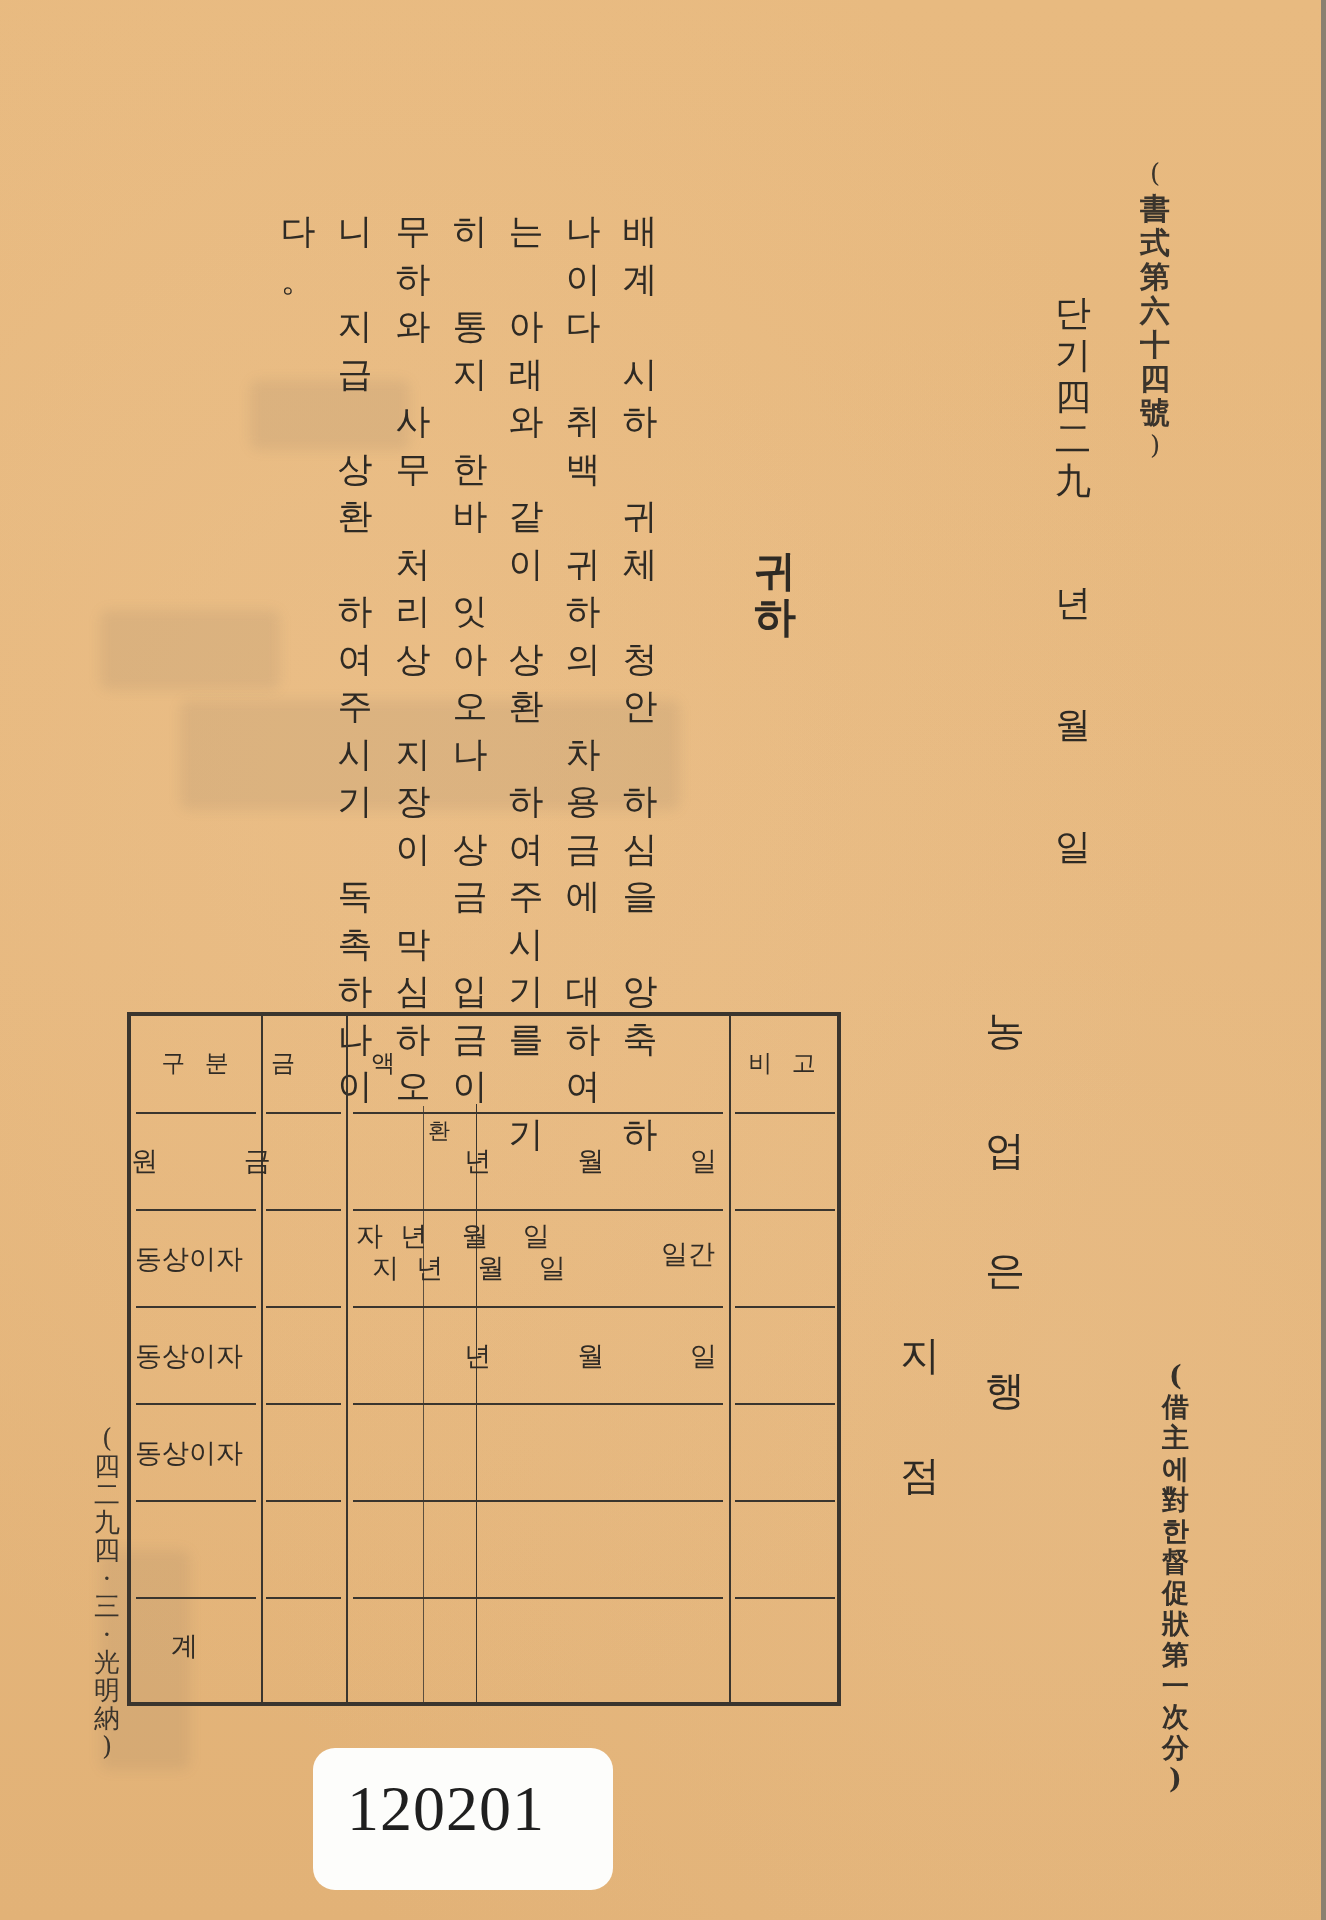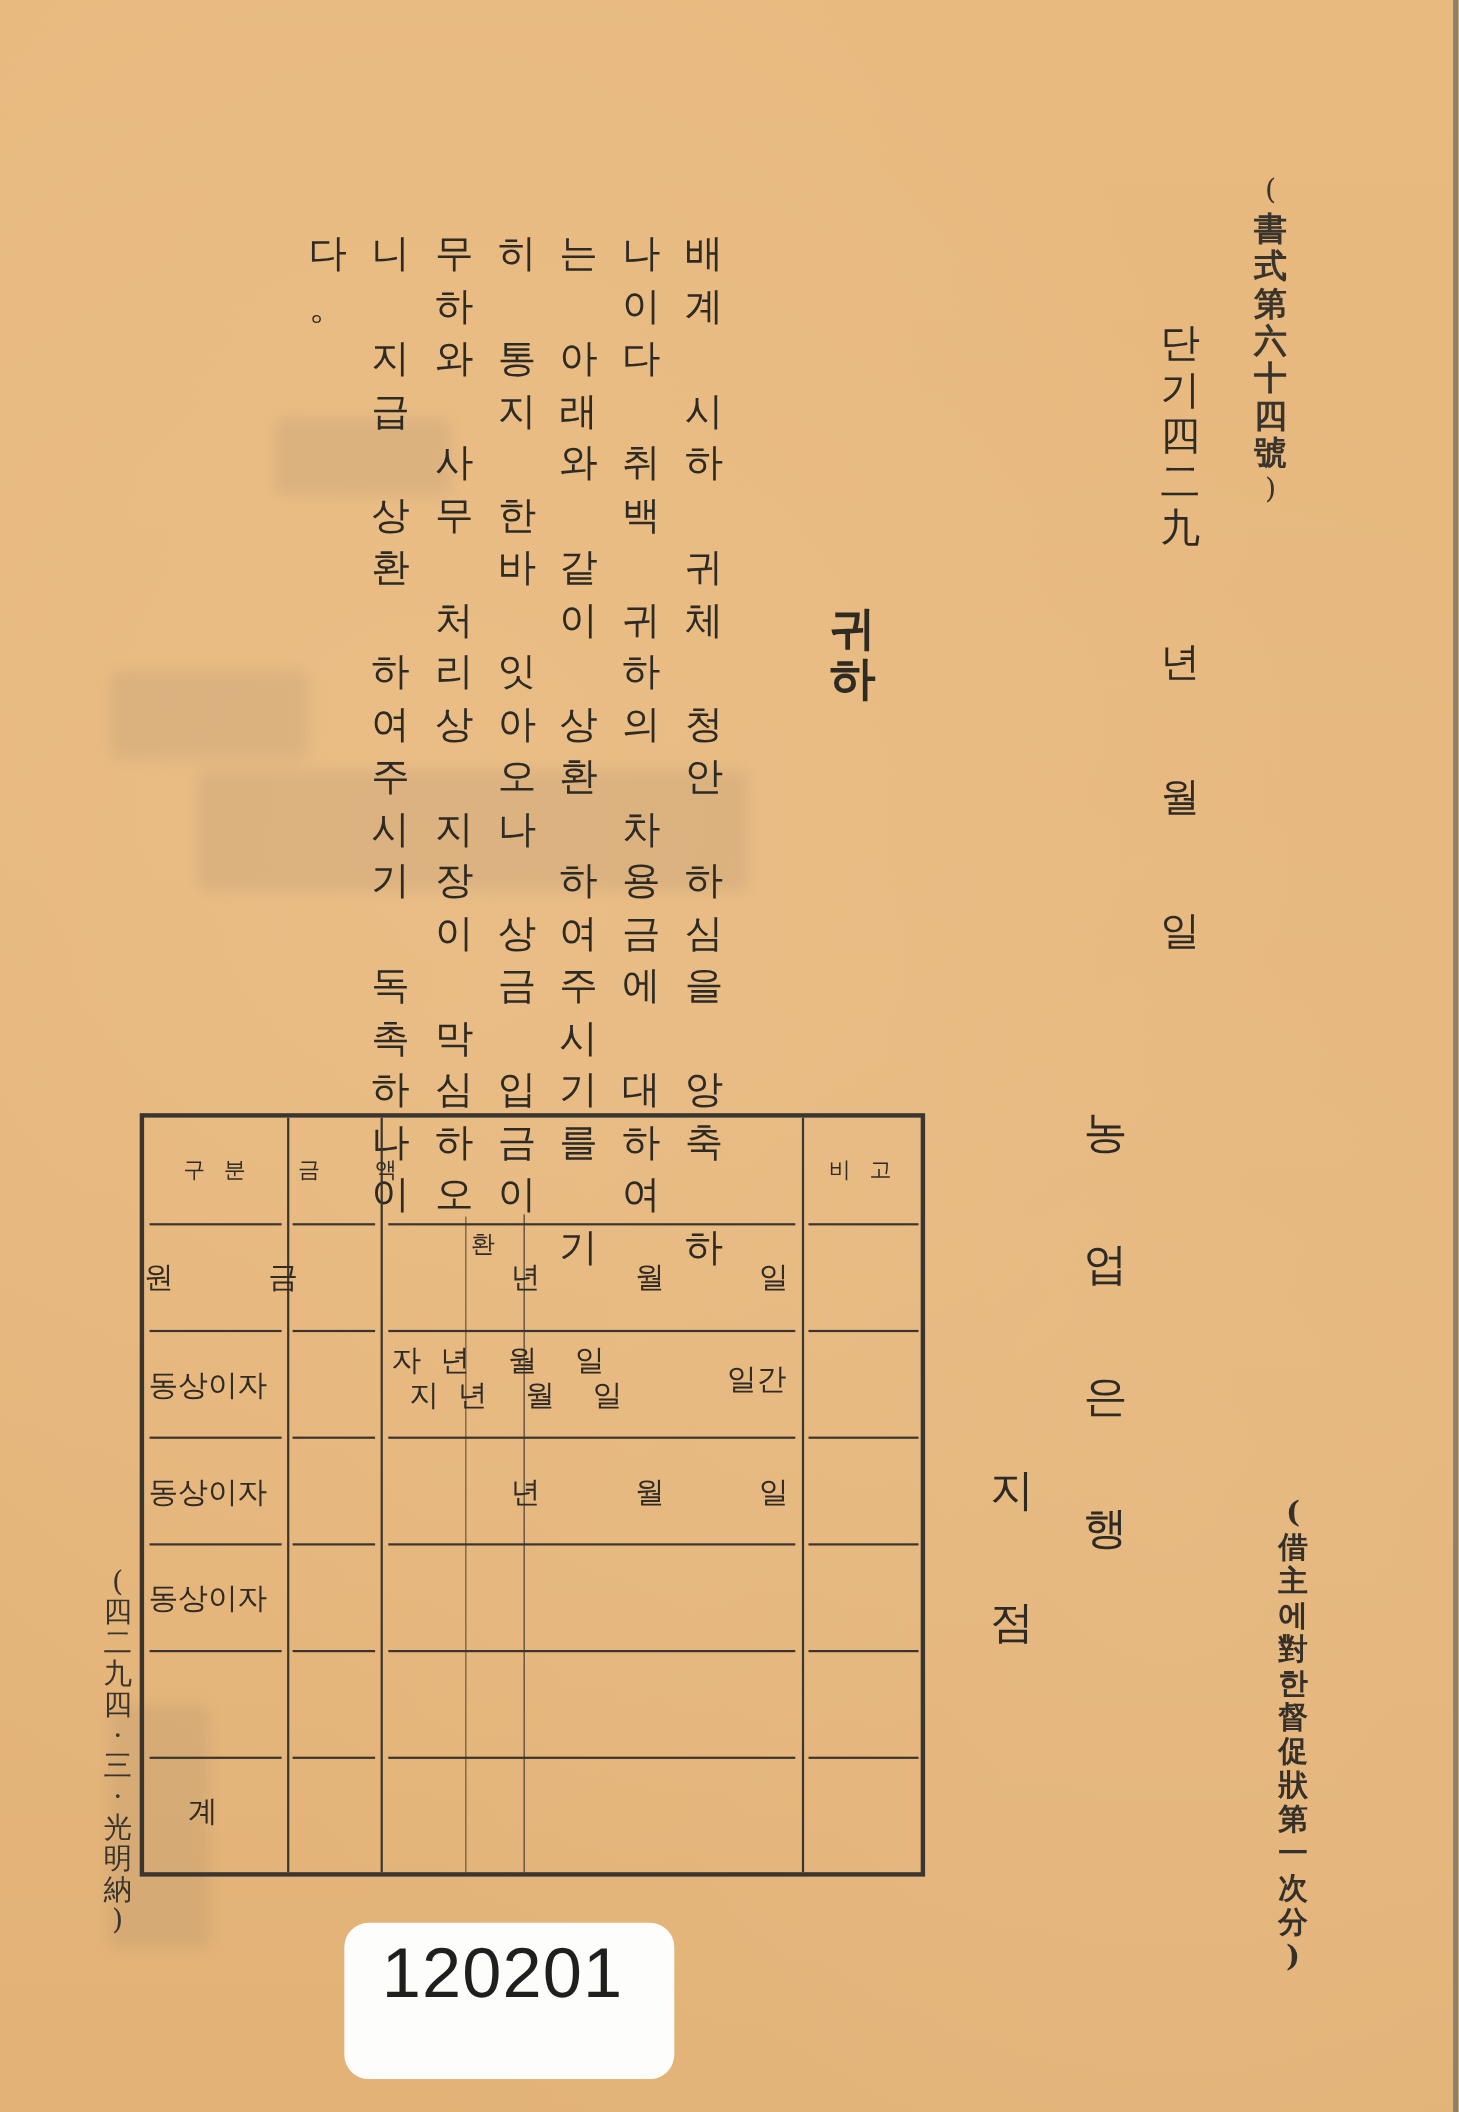--- a/index.html
+++ b/index.html
@@ -41,28 +41,28 @@
   .side-note span { height:31px; }
 
   .print-note { left:94px; top:1425px; font-size:26px; color:#3a342c; }
   .print-note span { height:28px; }
 
   
   .tbl { position:absolute; left:127px; top:1012px; width:714px; height:694px; border:4px solid #3a352e; box-sizing:border-box; }
   .tbl .vline { position:absolute; top:0; bottom:0; width:1.5px; background:#3a352e; }
   .tbl .hline { position:absolute; height:2px; background:#3a352e; }
   .cell { position:absolute; font-size:27px; color:#302b25; display:flex; align-items:center; }
-  .cell.hdr { font-size:20px;font-family:Liberation Serif, serif; }
+  .cell.hdr { font-size:24px; }
 
   .label-left { position:absolute; left:70px; top:1775px; width:227px; height:115px; background:#fbfbf8; }
   .label-left .box { position:absolute; left:14px; top:16px; width:180px; height:77px; border:5px solid #2f4fa0; border-radius:14px; box-sizing:border-box; }
   .label-left .bar { position:absolute; left:14px; top:98px; width:180px; height:5px; background:#2f4fa0; }
   .label-left .txt { position:absolute; left:38px; top:28px; font-family:"DejaVu Sans", sans-serif; font-size:36px; color:#3a3a3a; letter-spacing:1px; }
   .label-right { position:absolute; left:313px; top:1748px; width:300px; height:142px; background:#fdfdfb; border-radius:22px; }
-  .label-right .txt { position:absolute; left:34px; top:8px; font-family:Liberation Sans, sans-serif; font-size:64px; color:#1f1f1f; letter-spacing:1px; }
+  .label-right .txt { position:absolute; left:34px; top:24px; font-family:Liberation Serif, serif; font-size:64px; color:#1f1f1f; letter-spacing:1px; }
 </style>
 </head>
 <body>
 
 <div class="page">
   <div class="edge"></div>
   <div class="ghost" style="left:250px;top:380px;width:160px;height:70px;"></div>
   <div class="ghost" style="left:100px;top:610px;width:180px;height:80px;"></div>
   <div class="ghost" style="left:180px;top:700px;width:500px;height:110px;"></div>
   <div class="ghost" style="left:100px;top:1550px;width:90px;height:220px;"></div>

